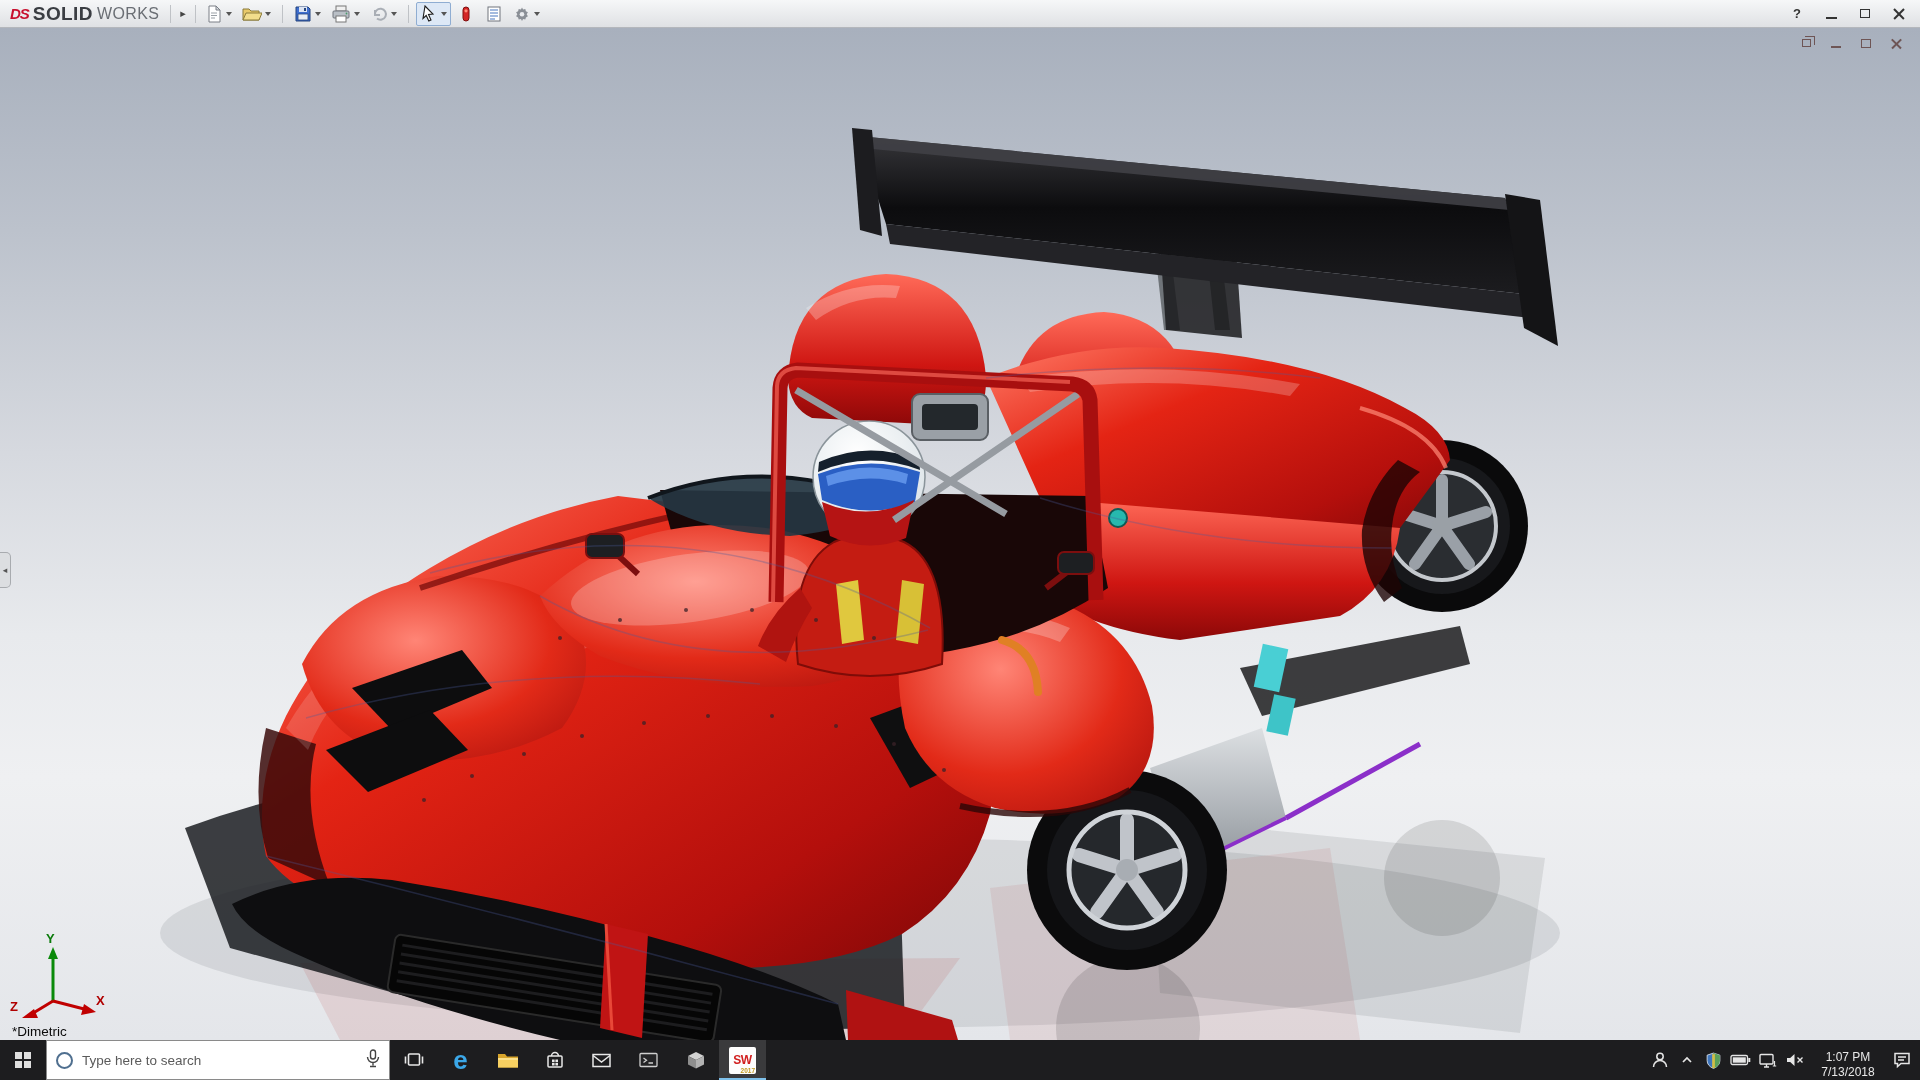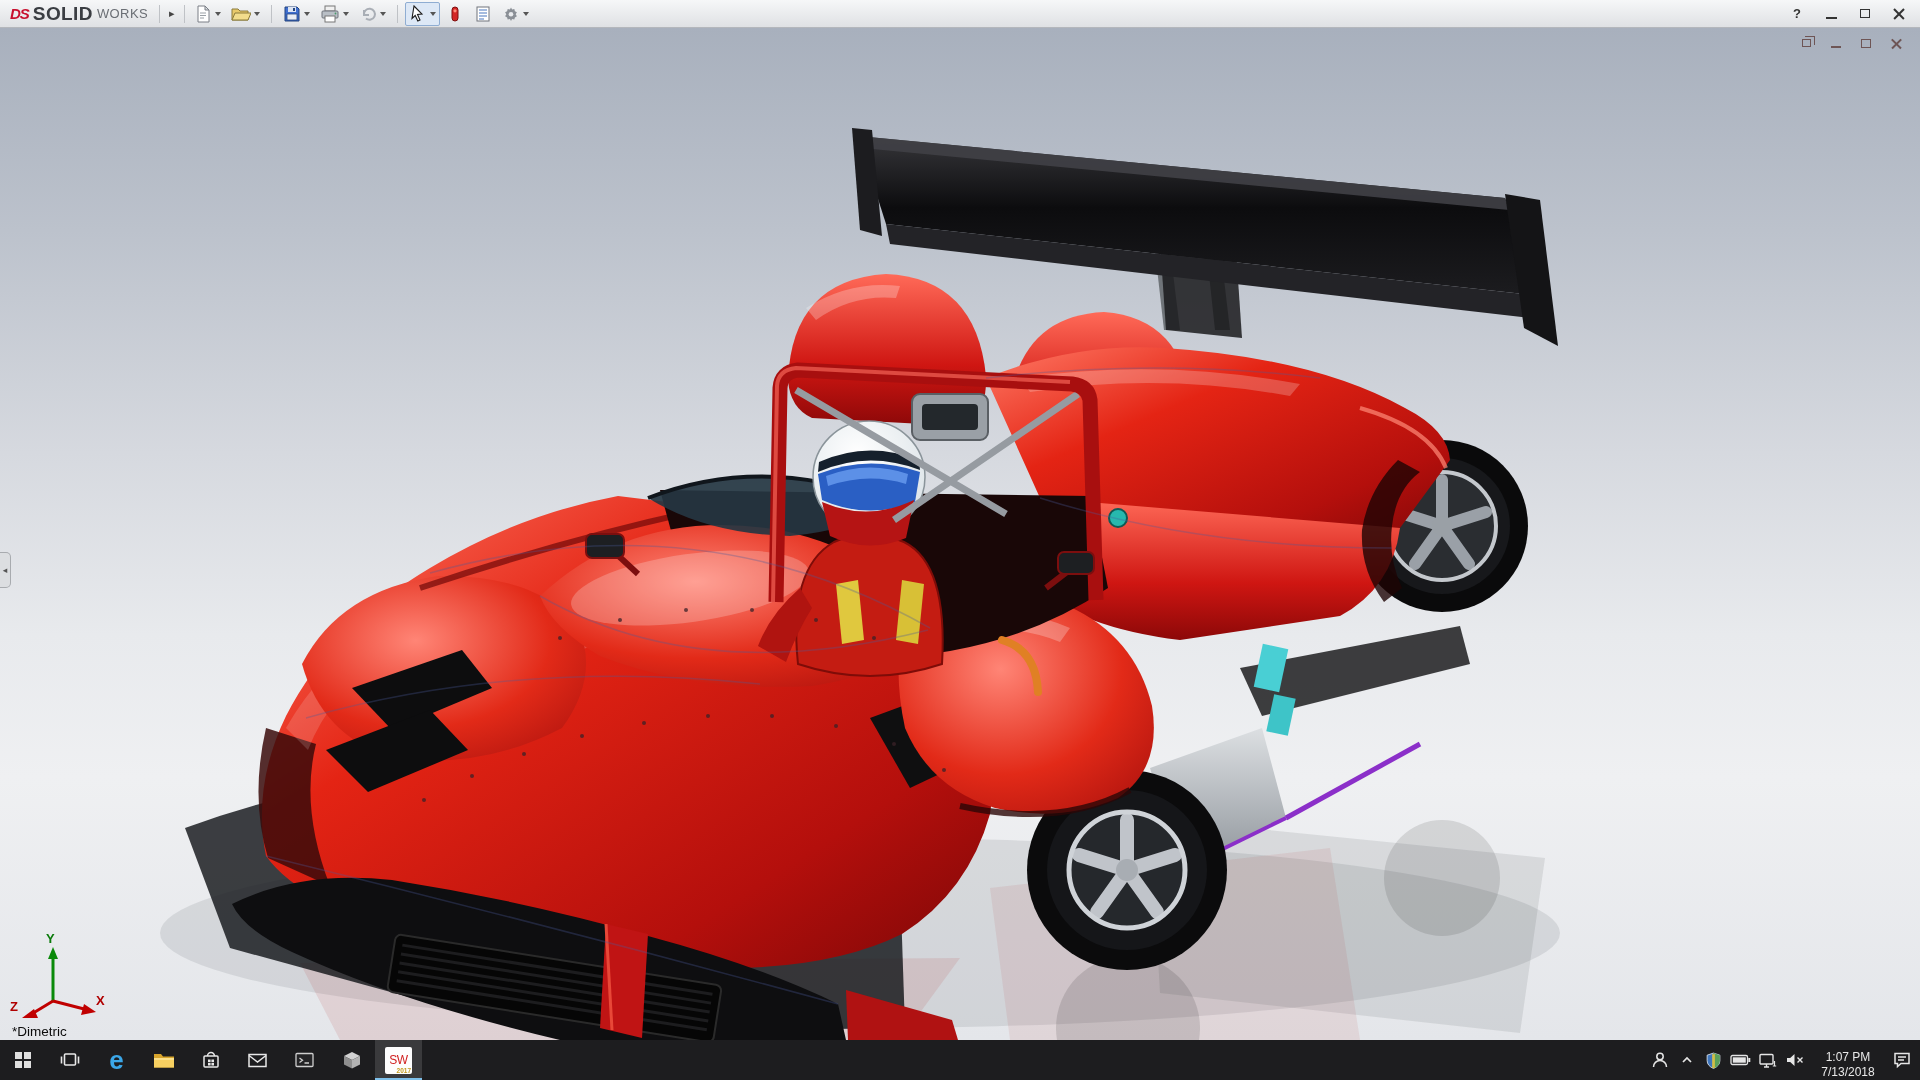--- a/index.html
+++ b/index.html
@@ -5,21 +5,21 @@
   * { box-sizing: border-box; margin: 0; padding: 0; }
   html,body { width:1920px; height:1080px; overflow:hidden; font-family:"Liberation Sans","DejaVu Sans",sans-serif; }
   .screen { width:1920px; height:1080px; display:flex; flex-direction:column; background:#000;border-radius:13px; }
 
   
   .titlebar { height:28px; flex:0 0 28px; display:flex; align-items:center; position:relative;
     background:linear-gradient(#f6f7f8,#dfe1e4); border-bottom:1px solid #b4b7bc; padding:0 4px; }
   .brand { display:flex; align-items:center; gap:4px; padding:0 6px 0 6px; }
   .ds { color:#c8102e; font-weight:bold; font-style:italic; font-size:15px; letter-spacing:-1px; }
   .solid { font-weight:bold; color:#3a3d42; font-size:19px; letter-spacing:.4px; }
-  .works { font-weight:normal; color:#6a6e74; font-size:13px; letter-spacing:.4px; }
+  .works { font-weight:normal; color:#6a6e74; font-size:16px; letter-spacing:.4px; }
   .vsep { width:1px; height:18px; background:#bfc2c6; margin:0 5px; }
   .flyout { font-size:11px; color:#444; padding:0 4px; cursor:pointer; }
   .tb-group { display:flex; align-items:center; gap:2px; }
   .tb-btn { height:24px; display:flex; align-items:center; padding:0 3px; border-radius:2px; border:1px solid transparent; }
   .tb-btn svg { display:block; }
   .tb-btn.pressed { background:#dde8f6; border:1px solid #8fadd2; }
   .caret { width:0; height:0; border-left:3.5px solid transparent; border-right:3.5px solid transparent; border-top:4px solid #555; margin-left:3px; }
   .title { position:absolute; left:0; right:0; text-align:center; font-size:12.5px; color:#1d1d1f; pointer-events:none; }
   .win-controls { margin-left:auto; display:flex; align-items:center; z-index:2; }
   .wc { width:34px; height:27px; display:flex; align-items:center; justify-content:center; color:#333; font-size:13px; font-weight:bold; }
@@ -53,21 +53,21 @@
   .winlogo { display:grid; grid-template-columns:7px 7px; grid-template-rows:7px 7px; gap:1.6px; }
   .winlogo span { background:#dfdfdf; }
   .tb-search { width:344px; background:#fff; border:1px solid #8a8a8a; display:flex; align-items:center; padding:0 9px; gap:9px; }
   .cortana-ring { width:17px; height:17px; border-radius:50%; border:2.4px solid #4f6f8f; flex:0 0 auto; }
   .tb-search input { border:none; outline:none; flex:1; font-size:13.5px; color:#333; font-family:"Liberation Sans","DejaVu Sans",sans-serif; background:transparent; }
   .tb-search input::placeholder { color:#5a5a5a; }
   .tb-app { width:47px; display:flex; align-items:center; justify-content:center; position:relative; }
   .tb-app.active { background:rgba(255,255,255,.13); box-shadow:inset 0 -2px 0 #7ec0ea; }
   .edge-e { font-size:26px; font-weight:bold; color:#3ba7e8; line-height:1; }
   .sw-tile { width:27px; height:27px; background:#fdfdfd; border-radius:2px; position:relative; display:flex; align-items:center; justify-content:center; }
-  .sw-s { color:#d12020; font-weight:normal; font-size:12px; letter-spacing:-.5px; }
+  .sw-s { color:#d12020; font-weight:bold; font-size:12px; letter-spacing:-.5px; }
   .sw-year { position:absolute; right:1px; bottom:0px; font-size:6.5px; color:#c29a1e; font-weight:bold; }
   .tray { margin-left:auto; display:flex; align-items:flex-end; }
   .tray-ic { width:27px; height:40px; display:flex; align-items:center; justify-content:center; }
   .clock { width:80px; text-align:center; font-size:12px; line-height:15px; padding-top:1px; }
   .show-desktop { width:5px; border-left:1px solid #4a4a4a; }
 </style>
 </head>
 <body>
 
 <div class="screen">
@@ -443,20 +443,28 @@
   <footer class="taskbar">
     <div class="tb-start">
       <span class="winlogo">
           <span></span>
           <span></span>
           <span></span>
           <span></span>
         </span>
     </div>
 
+    <div class="tb-search">
+      <span class="cortana-ring"></span>
+      <input type="text" placeholder="Type here to search" style="">
+      <span><svg width="14" height="19" viewBox="0 0 14 19">
+            <rect x="4.5" y="1" width="5" height="9" rx="2.5" fill="none" stroke="#444" stroke-width="1.4"></rect>
+            <path d="M1.5,8 a5.5,5.5 0 0 0 11,0 M7,13.5 v3 M4,17.5 h6" fill="none" stroke="#444" stroke-width="1.4"></path>
+          </svg></span>
+    </div>
 
     <div class="tb-app">
       <svg width="22" height="22" viewBox="0 0 22 22">
           <rect x="5.5" y="5" width="11" height="11" rx="1" fill="none" stroke="#e8e8e8" stroke-width="1.6"></rect>
           <path d="M2.5,7.5 v7 M19.5,7.5 v7" stroke="#e8e8e8" stroke-width="1.6"></path>
         </svg>
     </div>
     <div class="tb-app">
       <span class="edge-e">e</span>
     </div>

